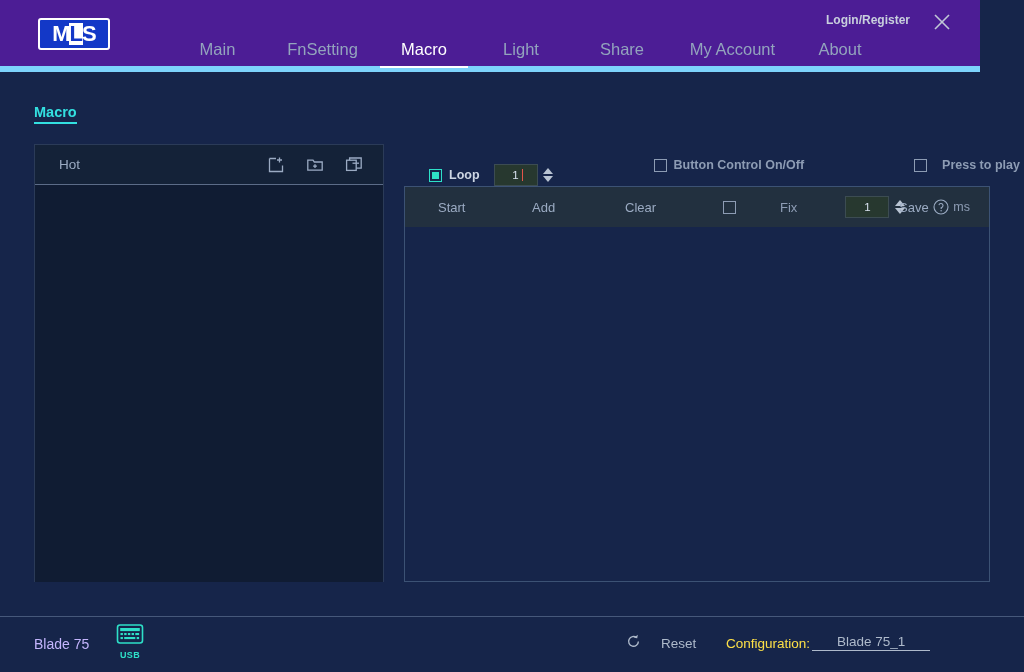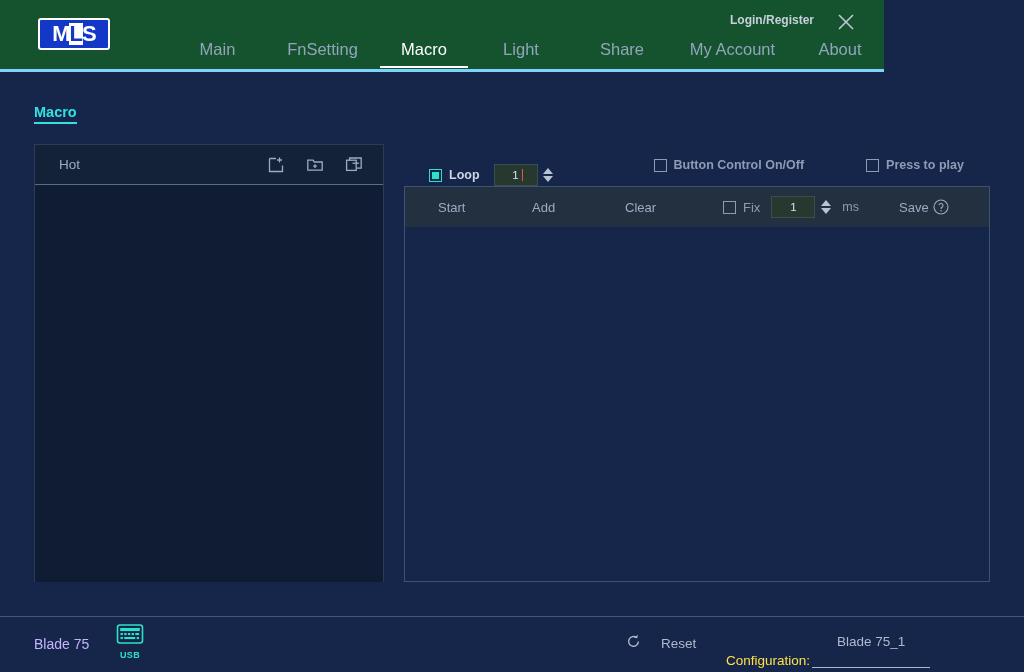--- a/index.html
+++ b/index.html
@@ -11,23 +11,23 @@
   }
   #app {
     position: relative;
     width: 1024px; height: 672px;
     background: #16254a;
   }
 
   
   #header {
     position: absolute; left: 0; top: 0;
-    width: 884px; height: 72px;
-    background: #14532d;
-    border-bottom: 3px solid #7dd3fc;
+    width: 980px; height: 72px;
+    background: #4c1d95;
+    border-bottom: 6px solid #7dd3fc;
   }
   #logo {
     position: absolute; left: 38px; top: 18px;
     width: 72px; height: 32px;
     background: #1338c7;
     border: 2px solid #ffffff;
     border-radius: 3px;
     display: flex; align-items: center; justify-content: center;
   }
   #logo .logo-text {
@@ -246,21 +246,21 @@
     position: absolute; left: 726px; top: 17px;
     display: flex; align-items: flex-end;
   }
   #config-label { color: #fde047; font-size: 13.5px; }
   #config-value {
     width: 118px;
     text-align: center;
     color: #aebacb;
     font-size: 13.5px;
     border-bottom: 1px solid #aebacb;
-    padding-bottom: 18px;
+    padding-bottom: 1px;
     margin-left: 2px;
     cursor: text;
   }
 </style>
 </head>
 <body>
 
 <div id="app">
 
   <div id="header">
@@ -337,34 +337,34 @@
           <span class="arrow-down"></span>
         </span>
       </span>
     </div>
 
     <div class="tb-group" style="margin-left:99px;">
       <span class="chk"></span>
       <span class="tb-label dim">Button Control On/Off</span>
     </div>
 
-    <div class="tb-group" style="margin-left:62px;">
+    <div class="tb-group" style="margin-left:110px;gap:8px;">
       <span class="chk"></span>
       <span class="tb-label dim">Press to play</span>
     </div>
   </div>
 
   <div id="right-panel">
     <div id="right-panel-bar">
 
       <span class="bar-btn" style="left:33px;">Start</span>
       <span class="bar-btn" style="left:127px;">Add</span>
       <span class="bar-btn" style="left:220px;">Clear</span>
 
-      <span style="position:absolute; left:318px; display:flex; align-items:center;">
+      <span style="position:absolute; left:318px; display:flex; align-items:center;gap:37px;">
         <span class="chk"></span>
         <span class="tb-label dim" style="font-weight:400; font-size:13px;">Fix</span>
         <span class="stepper" style="margin-left:11px;">
           <span class="field">
             <span>1</span>
           </span>
           <span class="arrows">
             <span class="arrow-up"></span>
             <span class="arrow-down"></span>
           </span>

